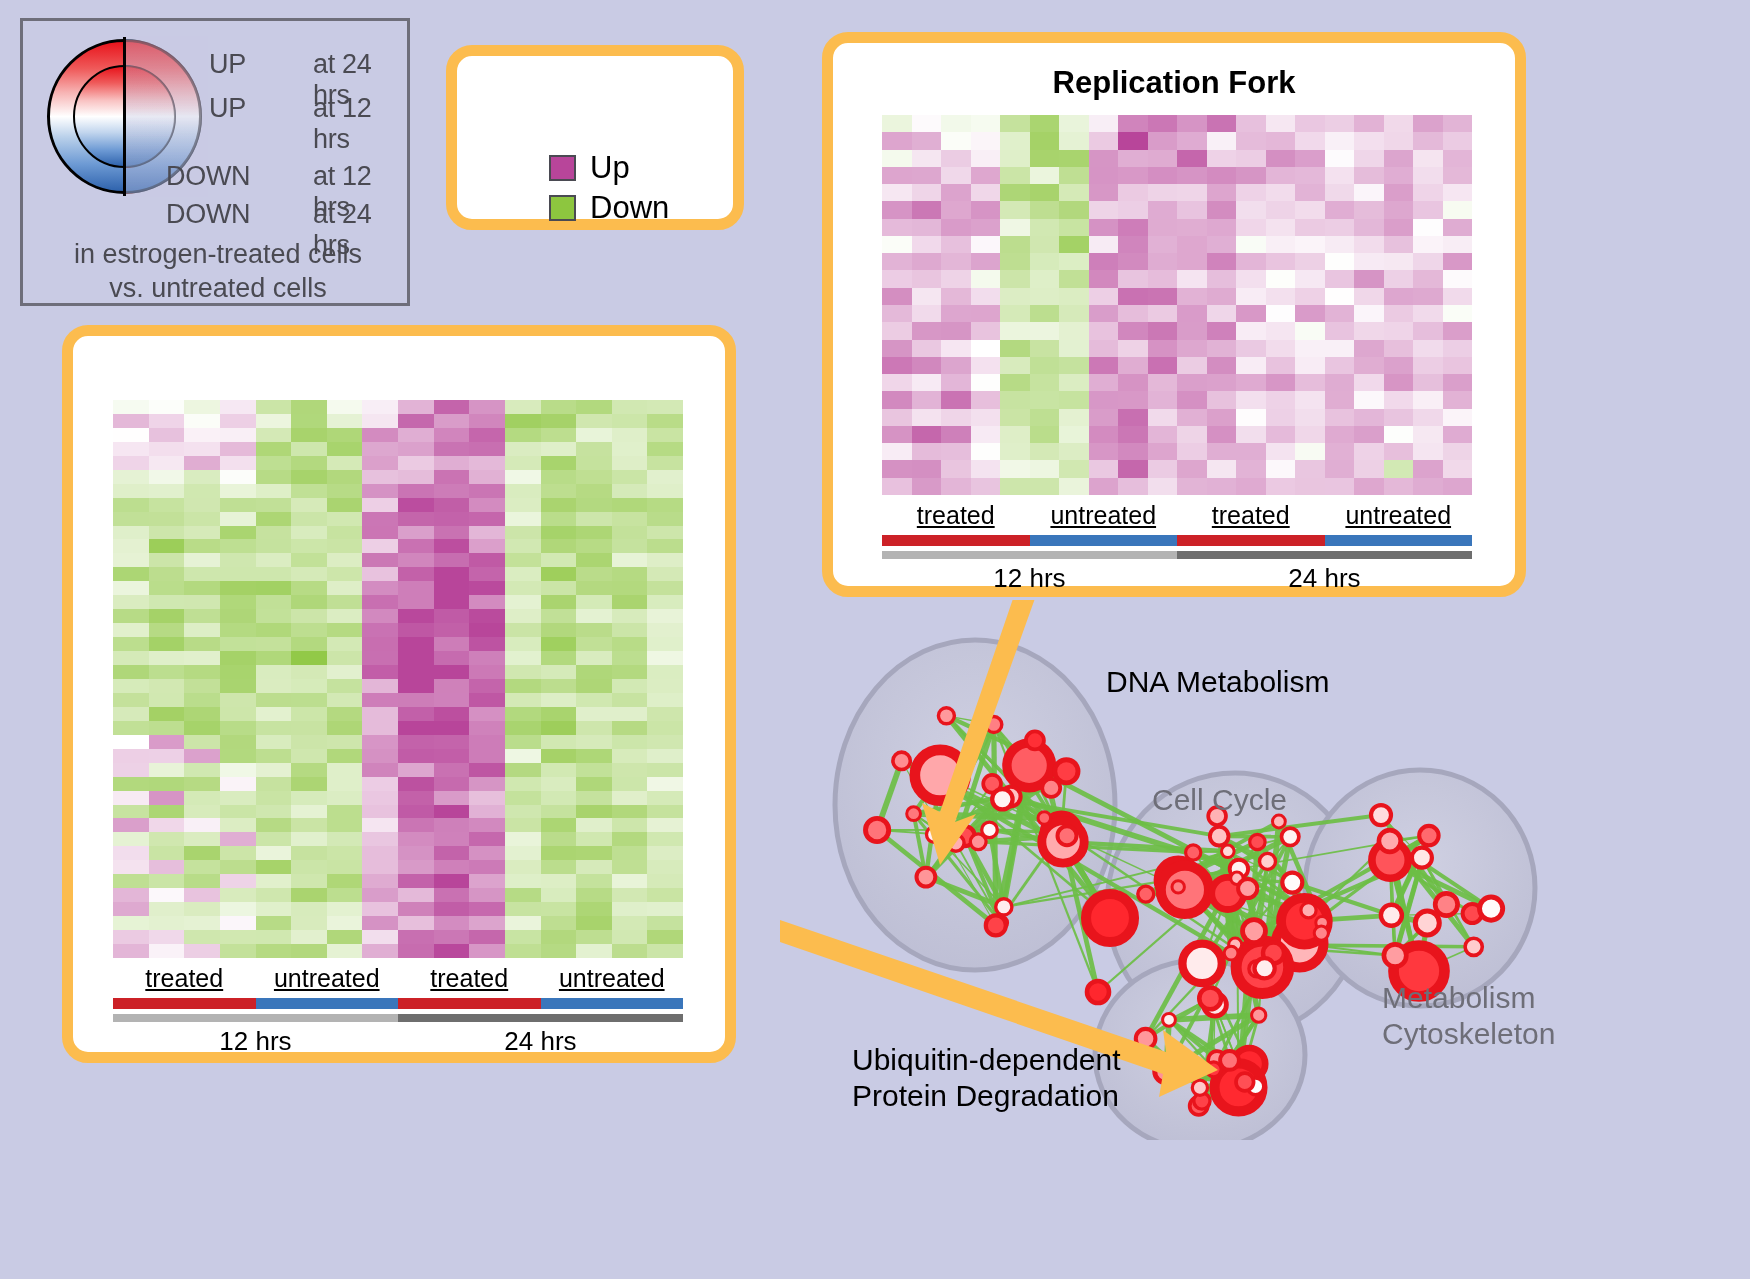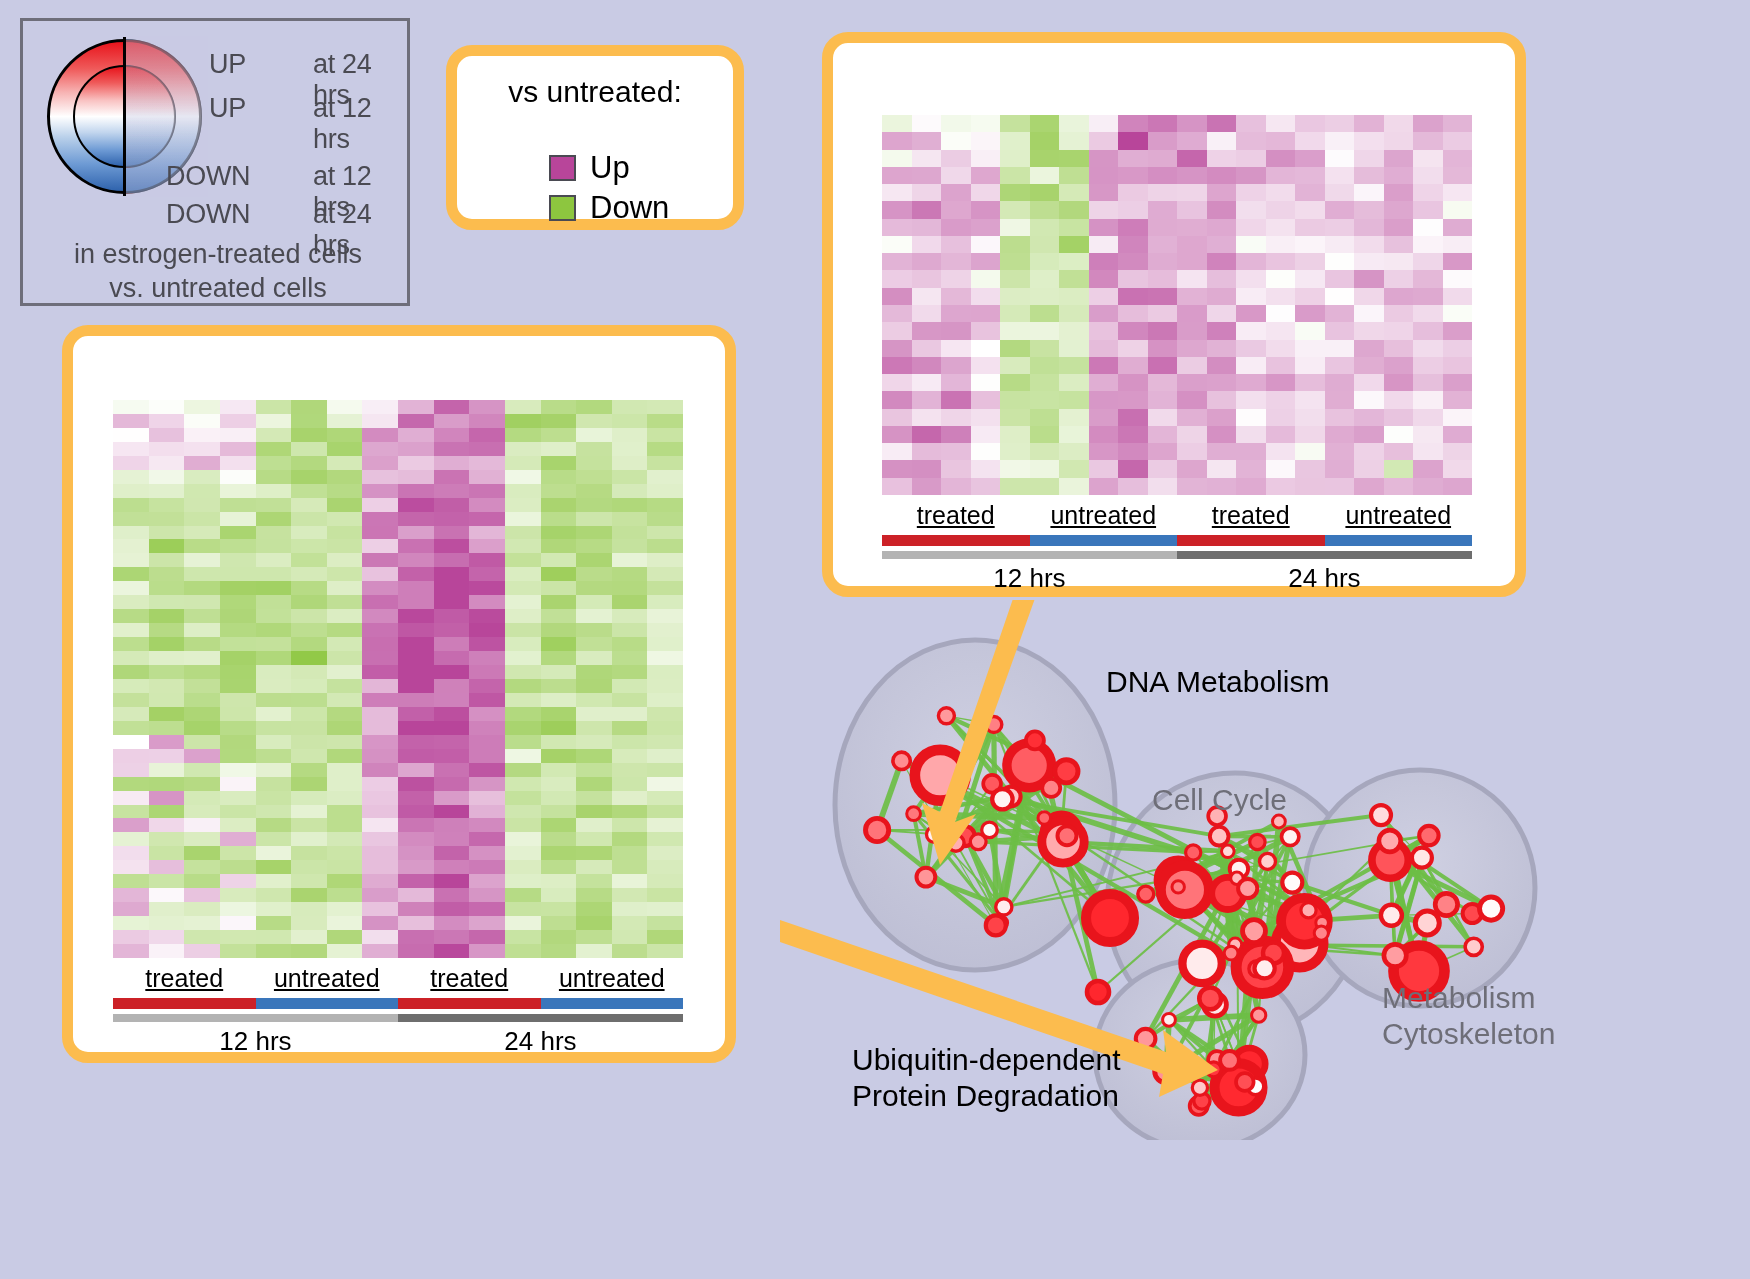--- a/index.html
+++ b/index.html
@@ -90,33 +90,33 @@
   <div class="lg-lbl" style="left:290px;top:140px;">at 12 hrs</div>
   <div class="lg-lbl" style="left:143px;top:178px;">DOWN</div>
   <div class="lg-lbl" style="left:290px;top:178px;">at 24 hrs</div>
 
   <div class="lg-sub" style="top:252px;">vs. untreated cells</div>
   <div class="lg-sub" style="top:218px;">in estrogen-treated cells</div>
 </div>
 
 <div class="abs panel" id="estrogen-legend">
   <div id="est-title">
-    <div>vs untreated:</div>
   </div>
   <div class="swatch-row" style="left:92px;top:94px;">
     <span class="sw" id="sw-up" style="background: rgb(184, 69, 154);"></span>
     <span>Up</span>
   </div>
   <div class="swatch-row" style="left:92px;top:134px;">
     <span class="sw" id="sw-down" style="background: rgb(141, 198, 63);"></span>
     <span>Down</span>
   </div>
 </div>
 
 <div class="abs panel" id="replication-panel">
+  <div class="panel-title" id="rep-title">Replication Fork</div>
   <div class="heatmap" id="hm-rep" style="left: 49px; top: 72px; width: 590px; height: 380px; grid-template-columns: repeat(20, 1fr); grid-template-rows: repeat(22, 1fr);">
       <div class="hm-cell" style="background:rgb(235,245,221)"></div>
       <div class="hm-cell" style="background:rgb(253,250,252)"></div>
       <div class="hm-cell" style="background:rgb(242,249,234)"></div>
       <div class="hm-cell" style="background:rgb(246,251,240)"></div>
       <div class="hm-cell" style="background:rgb(197,226,157)"></div>
       <div class="hm-cell" style="background:rgb(170,213,112)"></div>
       <div class="hm-cell" style="background:rgb(233,244,219)"></div>
       <div class="hm-cell" style="background:rgb(248,238,246)"></div>
       <div class="hm-cell" style="background:rgb(208,132,188)"></div>

